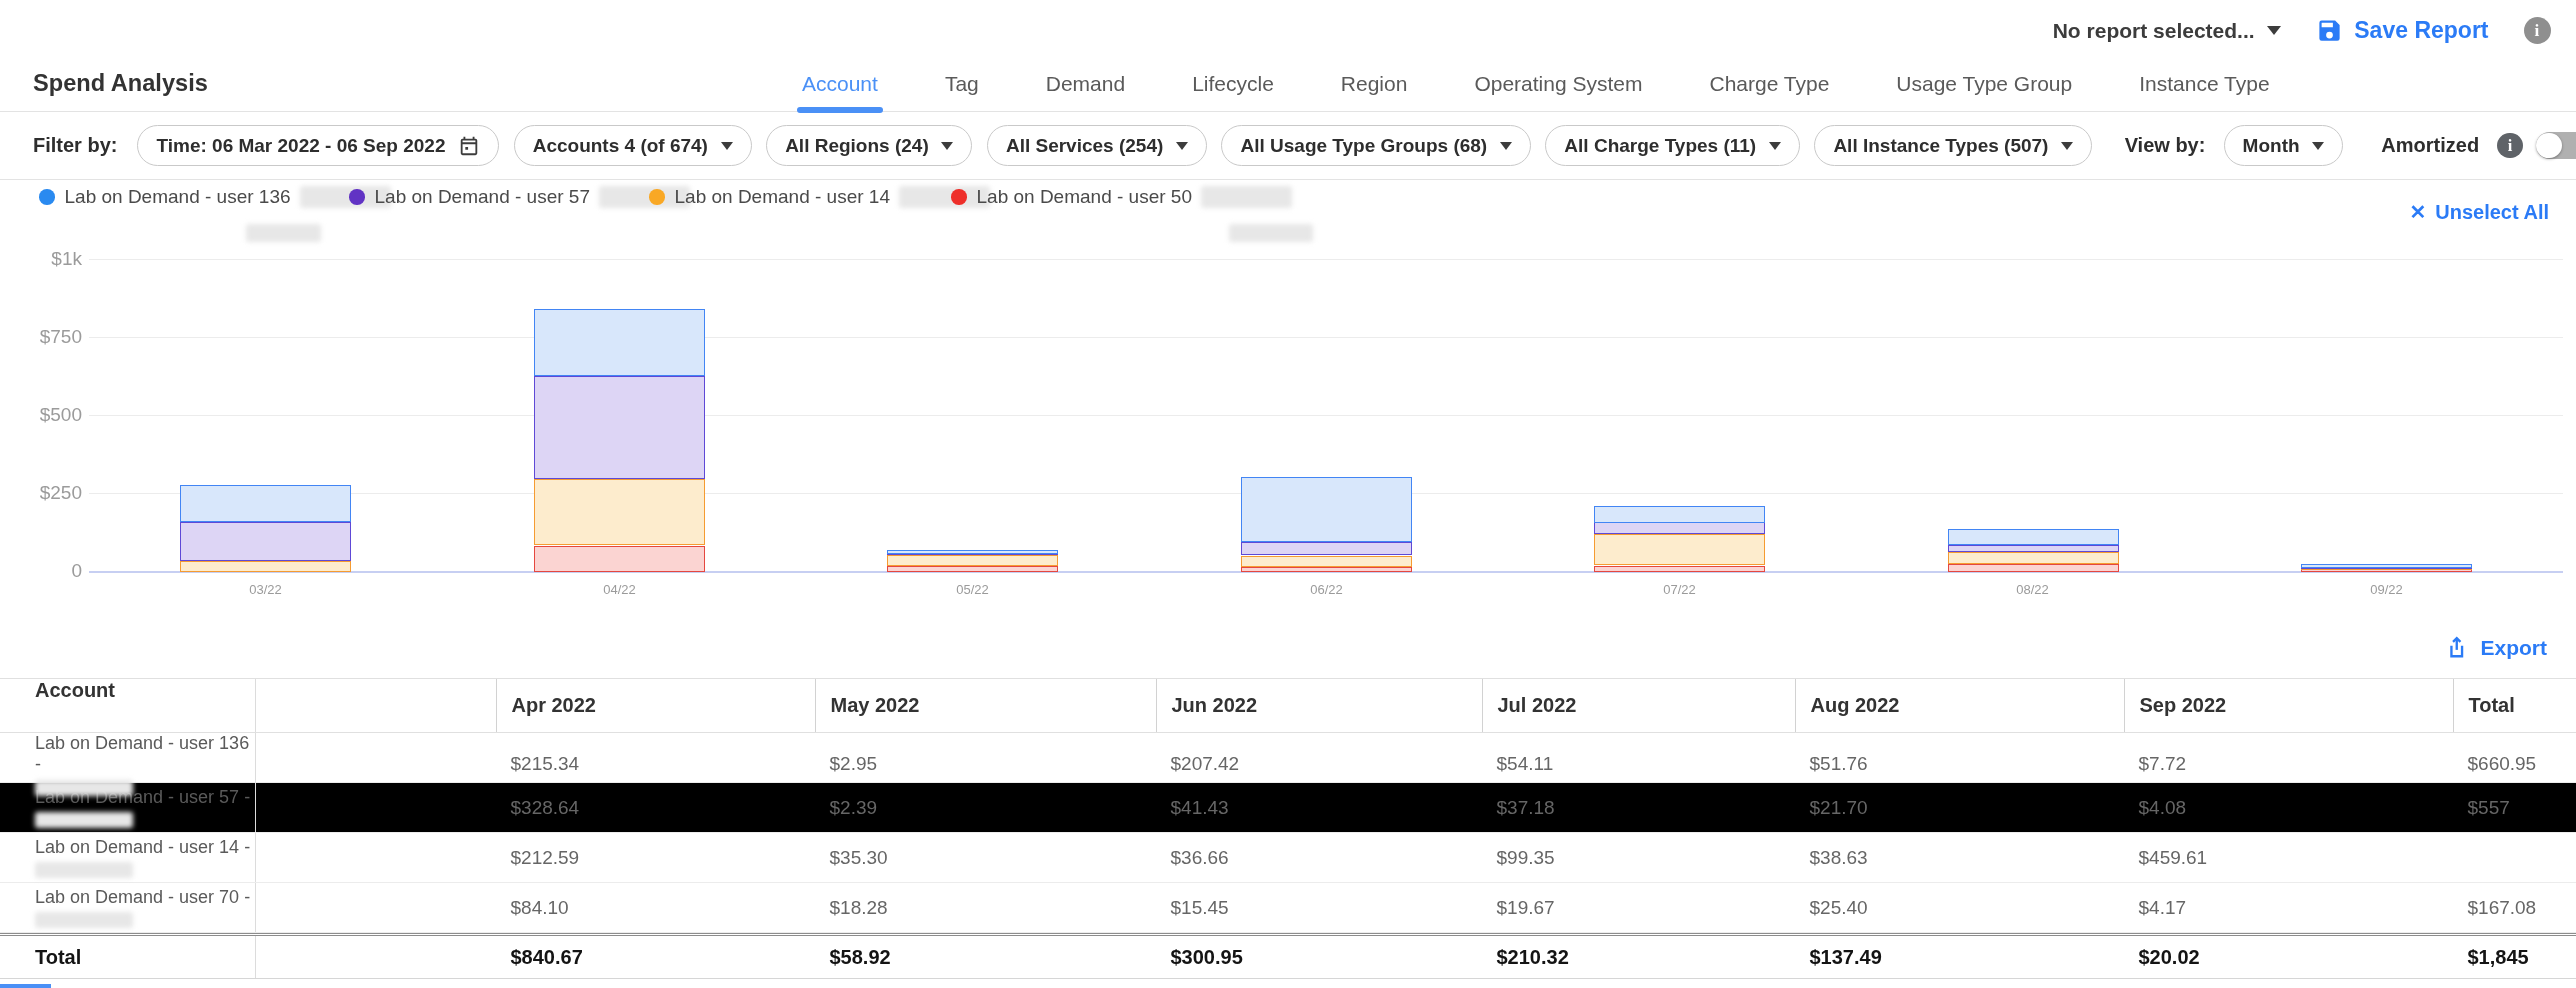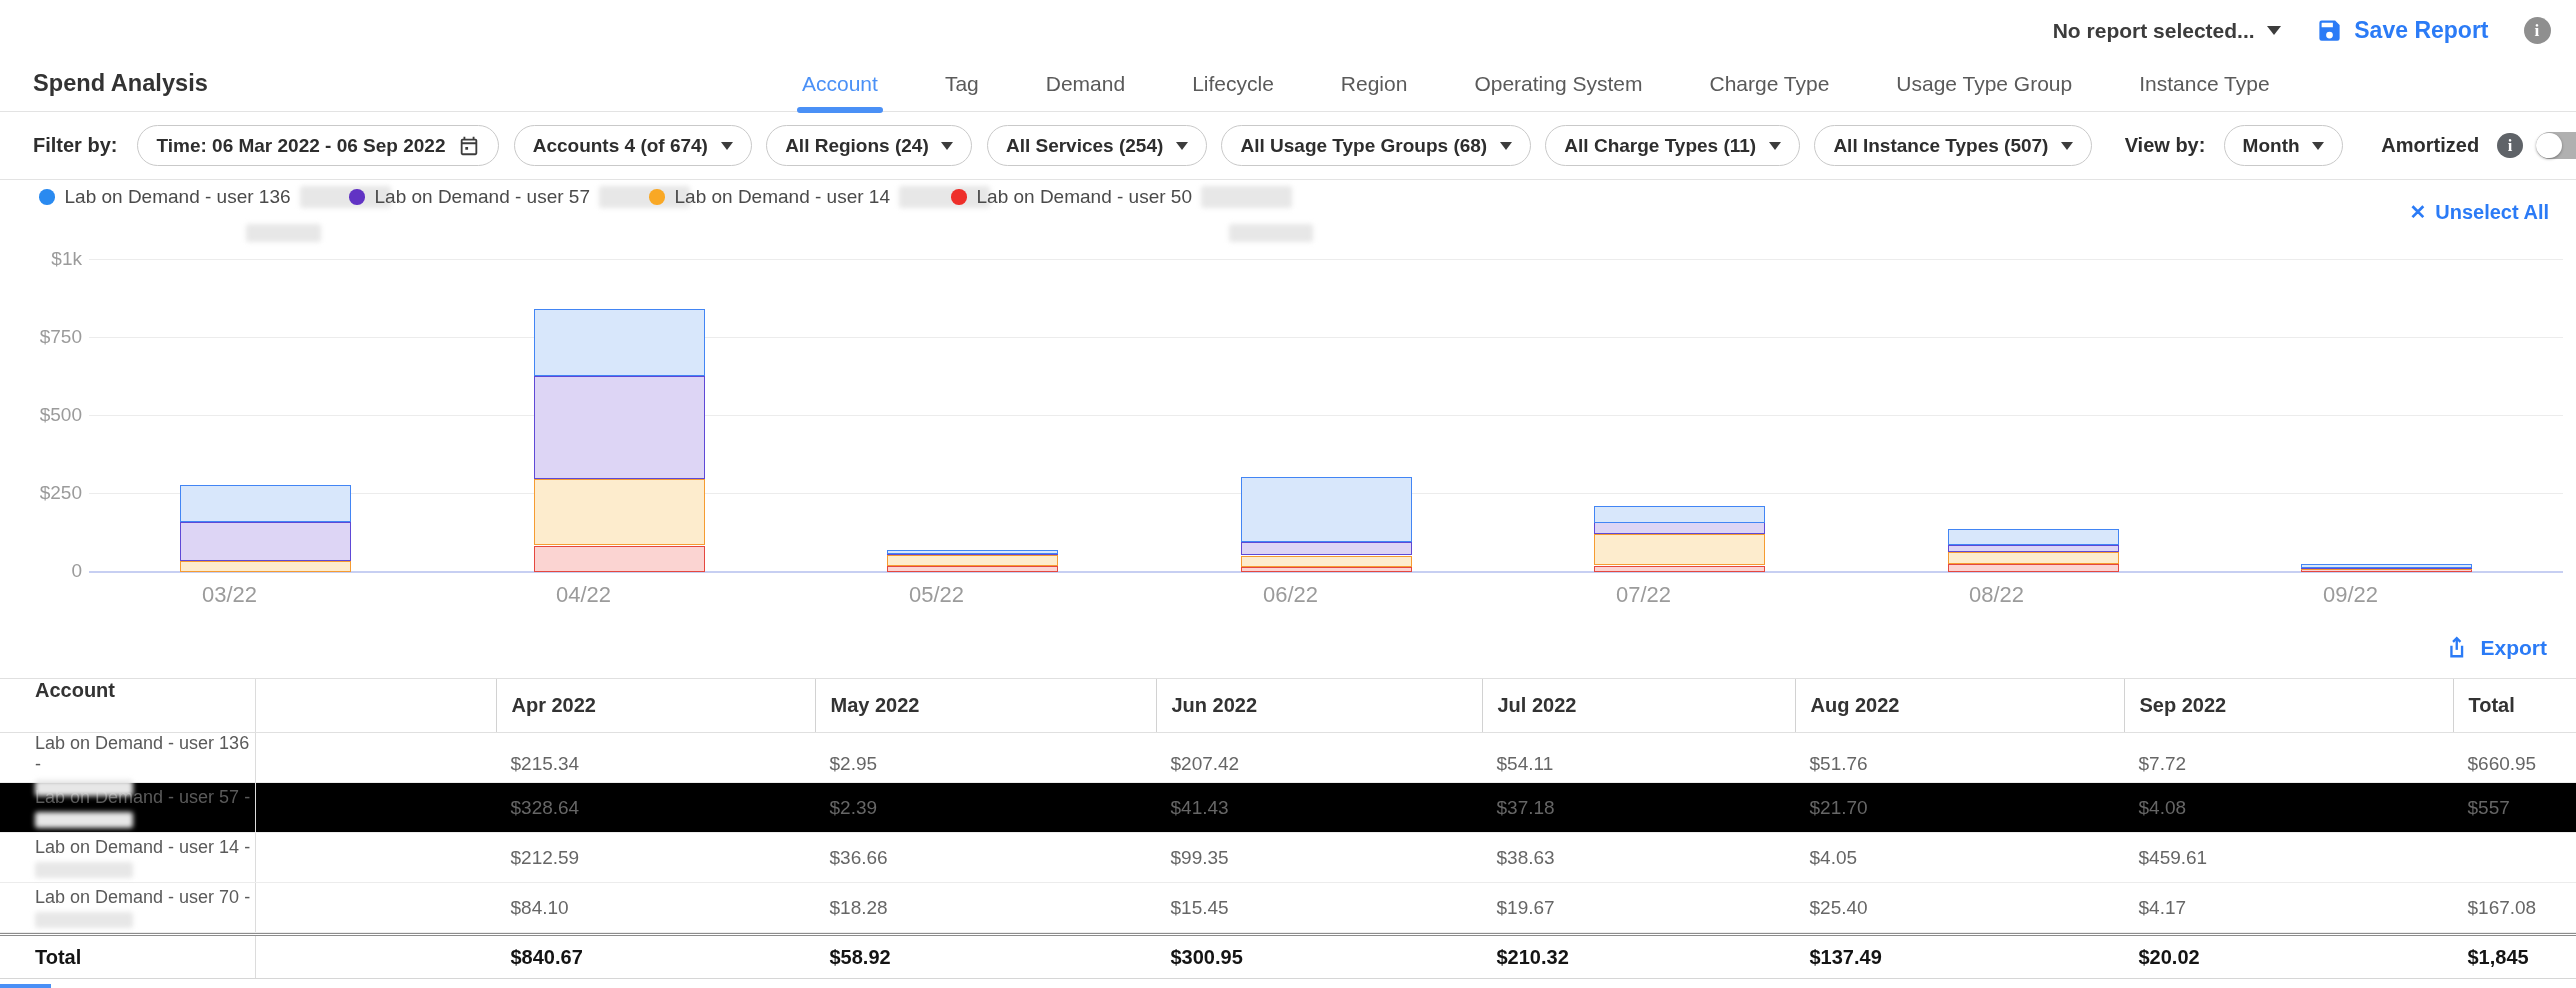--- a/index.html
+++ b/index.html
@@ -56,21 +56,21 @@
   .blur-patch { background:#e7e7e7; border-radius:2.7px; filter:blur(2.7px); }
   .legend-item .blur-patch { width:91px; height:22px; margin-left:9px; }
   .unselect { position:absolute; right:27px; top:20px; color:#2b7bf6; font-size:20px; font-weight:700;
               cursor:pointer; display:flex; gap:9px; align-items:center; }
 
   
   .chart { position:relative; height:373px; }
   .gridline { position:absolute; left:89px; right:12.7px; height:0.9px; background:#ececec; }
   .gridline.zero { height:1.8px; background:#c7cff2; }
   .ytick { position:absolute; width:73px; text-align:right; font-size:19px; color:#9b9b9b; }
-  .xtick { position:absolute; width:127px; font-size:22px; color:#9b9b9b; }
+  .xtick { position:absolute; width:127px; text-align:center; font-size:13px; color:#9b9b9b; }
   .bar-seg { position:absolute; width:171px; border:1.8px solid; }
 
   
   .export-row { height:60px; display:flex; justify-content:flex-end; align-items:center; padding-right:29px; }
   .export-btn { display:flex; align-items:center; gap:11px; color:#2b7bf6; font-size:21px;
                 font-weight:700; cursor:pointer; }
 
   
   .spend-table { width:2576px; }
   .trow { display:grid; grid-template-columns:256px 240px 319px 341px 326px 313px 329px 329px 123px;
@@ -328,24 +328,24 @@
         <div class="cell val">$4.08</div>
         <div class="cell val">$557</div>
       </div>
       <div class="trow body">
         <div class="cell acct">
           <div class="nm">Lab on Demand - user 14 -</div>
           <div class="blur-patch"></div>
         </div>
         <div class="cell"></div>
         <div class="cell val">$212.59</div>
+        <div class="cell val">$35.30</div>
         <div class="cell val">$36.66</div>
         <div class="cell val">$99.35</div>
         <div class="cell val">$38.63</div>
-        <div class="cell val">$4.05</div>
         <div class="cell val">$459.61</div>
       </div>
       <div class="trow body">
         <div class="cell acct">
           <div class="nm">Lab on Demand - user 70 -</div>
           <div class="blur-patch"></div>
         </div>
         <div class="cell"></div>
         <div class="cell val">$84.10</div>
         <div class="cell val">$18.28</div>

